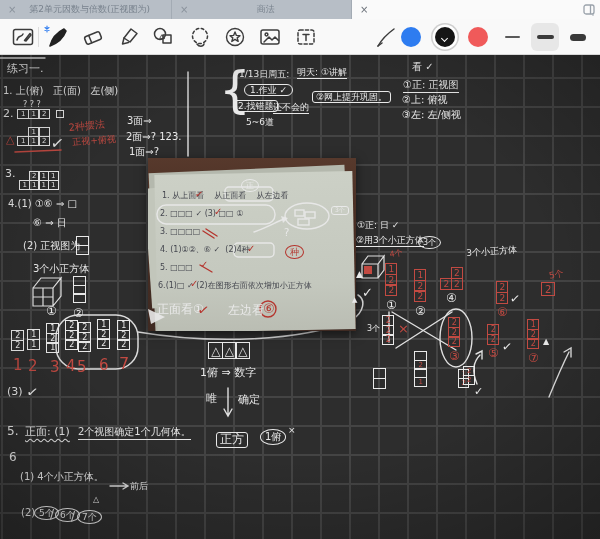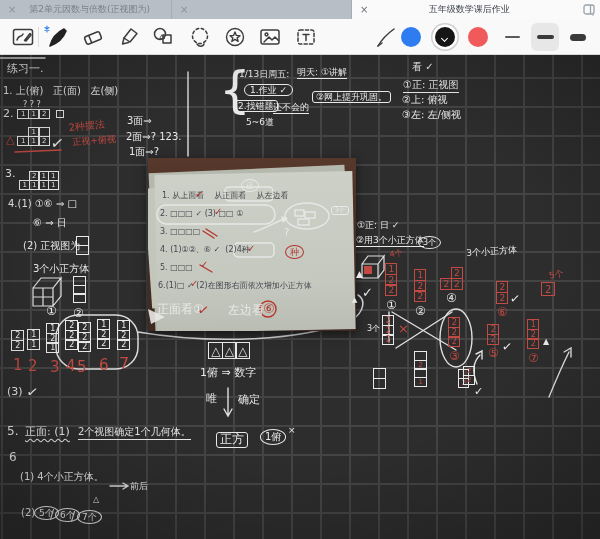--- a/index.html
+++ b/index.html
@@ -71,24 +71,24 @@
 </head>
 <body>
 
 <div class="tabbar">
   <div class="tab tab-1">
     <span class="tab-close">×</span>
     <span class="tab-label">第2单元因数与倍数(正视图为)</span>
   </div>
   <div class="tab tab-2">
     <span class="tab-close">×</span>
+    <span class="tab-label">商法</span>
   </div>
   <div class="tab tab-3">
     <span class="tab-close">×</span>
-    <span class="tab-label">五年级数学课后作业</span>
   </div>
   <div class="pages-btn">
     <svg width="13" height="12" viewBox="0 0 13 12">
         <rect x="1" y="1" width="10" height="9" rx="2" fill="none" stroke="#9aa2ab" stroke-width="1.3"></rect>
         <line x1="7.5" y1="1" x2="7.5" y2="10" stroke="#9aa2ab" stroke-width="1.3"></line>
         <circle cx="10" cy="11" r="0.8" fill="#9aa2ab"></circle>
       </svg>
   </div>
 </div>
 

